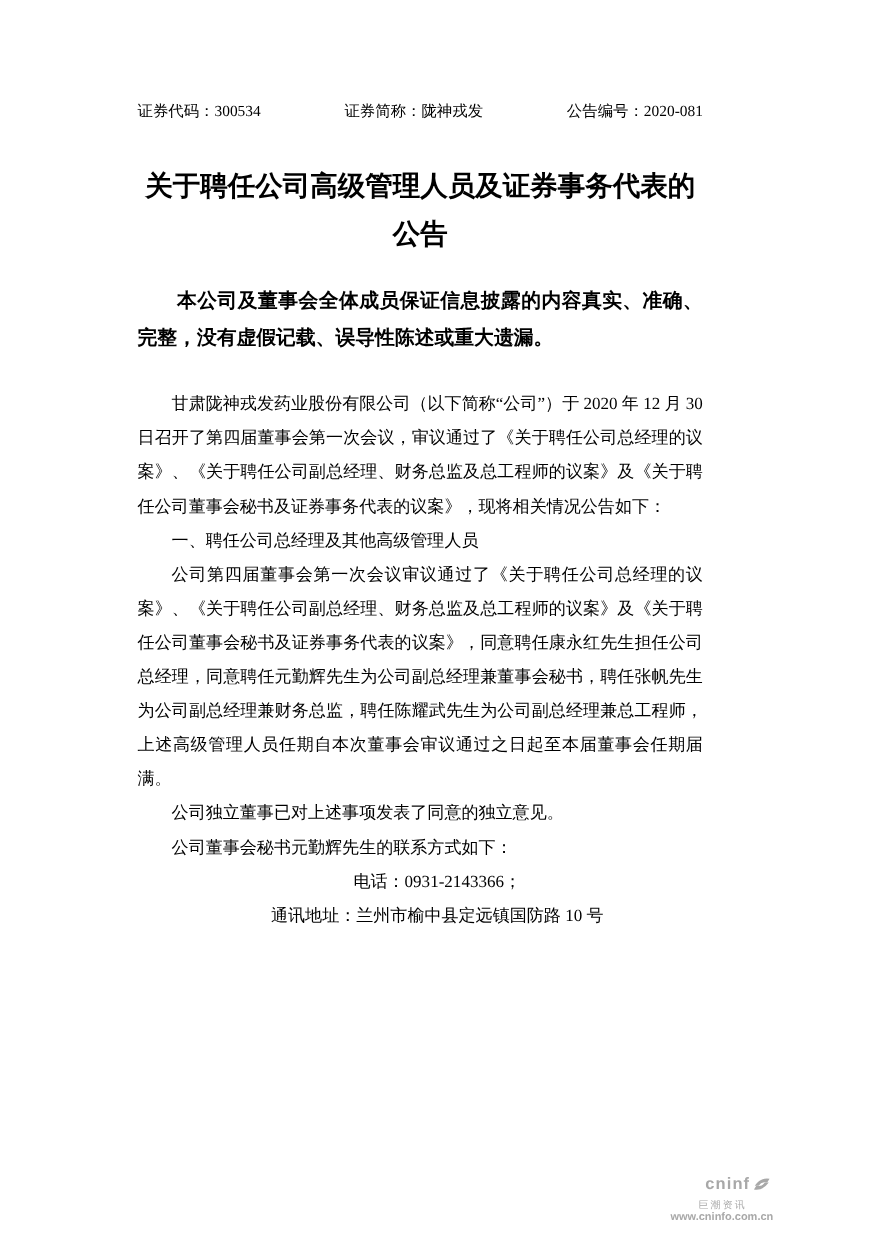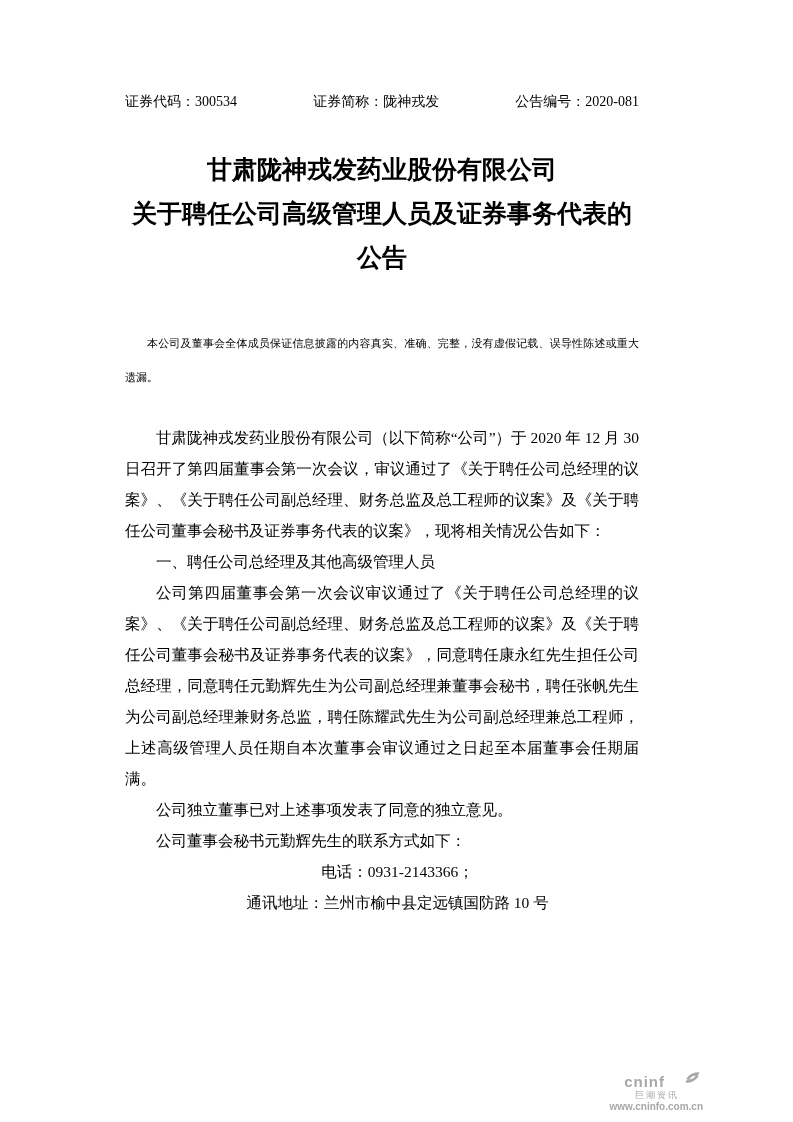--- a/index.html
+++ b/index.html
@@ -29,23 +29,23 @@
   
   .doc-title {
     margin-top: 36px;
     text-align: center;
     font-weight: bold;
     font-size: 25px;
     line-height: 44px;
   }
   
   .disclaimer {
-    margin-top: 46px;
-    font-weight: normal;
-    font-size: 11px;
+    margin-top: 20px;
+    font-weight: bold;
+    font-size: 18px;
     line-height: 34px;
     text-align: justify;
     text-indent: 2em;
   }
   
   .doc-body {
     margin-top: 28px;
     font-size: 15.5px;
     line-height: 31px;
     text-align: justify;
@@ -59,22 +59,22 @@
     right: 8px;
     bottom: 10px;
     display: flex;
     flex-direction: column;
     align-items: center;
     font-family: "Liberation Sans", sans-serif;
     line-height: 1.15;
   }
   .logo-row {
     display: flex;
-    align-items: flex-end;
-    gap: 19px;
+    align-items: flex-start;
+    gap: 2px;
     align-self: flex-end;
     margin-right: 2px;
   }
   .logo-cninf {
     font-weight: bold;
     font-size: 15px;
     letter-spacing: 1px;
   }
   .logo-cn {
     font-size: 9px;
@@ -90,21 +90,20 @@
 
 <div class="page">
 
   <div class="doc-header">
     <span>证券代码：300534</span>
     <span>证券简称：陇神戎发</span>
     <span>公告编号：2020-081</span>
   </div>
 
   <div class="doc-title">
-    <div>甘肃陇神戎发药业股份有限公司</div>
     <div>关于聘任公司高级管理人员及证券事务代表的公告</div>
   </div>
 
   <div class="disclaimer">本公司及董事会全体成员保证信息披露的内容真实、准确、完整，没有虚假记载、误导性陈述或重大遗漏。</div>
 
   <div class="doc-body">
     <p>甘肃陇神戎发药业股份有限公司（以下简称“公司”）于 2020 年 12 月 30 日召开了第四届董事会第一次会议，审议通过了《关于聘任公司总经理的议案》、《关于聘任公司副总经理、财务总监及总工程师的议案》及《关于聘任公司董事会秘书及证券事务代表的议案》，现将相关情况公告如下：</p>
     <p class="section-heading">一、聘任公司总经理及其他高级管理人员</p>
     <p>公司第四届董事会第一次会议审议通过了《关于聘任公司总经理的议案》、《关于聘任公司副总经理、财务总监及总工程师的议案》及《关于聘任公司董事会秘书及证券事务代表的议案》，同意聘任康永红先生担任公司总经理，同意聘任元勤辉先生为公司副总经理兼董事会秘书，聘任张帆先生为公司副总经理兼财务总监，聘任陈耀武先生为公司副总经理兼总工程师，上述高级管理人员任期自本次董事会审议通过之日起至本届董事会任期届满。</p>
     <p>公司独立董事已对上述事项发表了同意的独立意见。</p>

